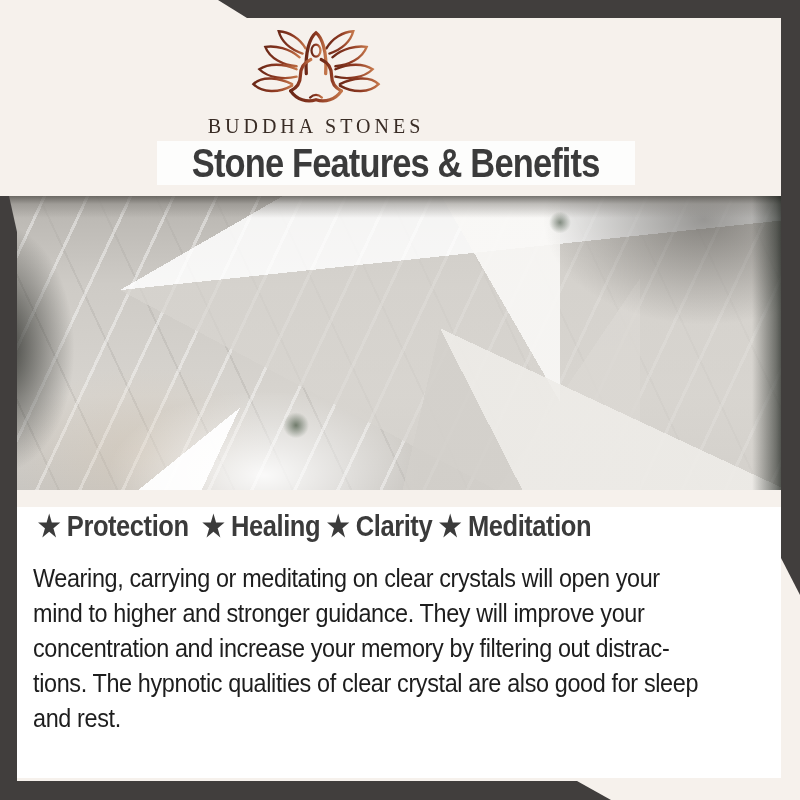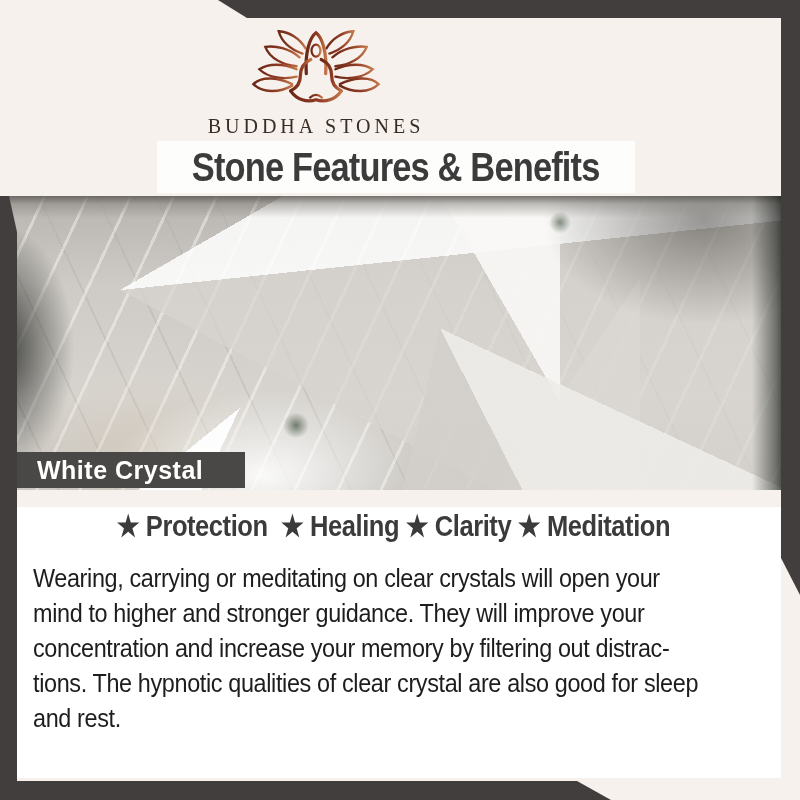--- a/index.html
+++ b/index.html
@@ -26,21 +26,21 @@
   .logo-wrap{position:absolute;left:0;top:26px;width:632px;text-align:center;}
   .logo-svg{display:inline-block;width:204px;height:82px;}
   .brand-name{
     margin-top:3px;
     font-family:"Liberation Serif",serif;
     font-size:20px;color:#392c25;letter-spacing:4px;font-weight:400;
   }
 
   
   .title-band{
-    position:absolute;left:157px;top:141px;width:478px;height:52px;
+    position:absolute;left:157px;top:141px;width:478px;height:44px;
     background:#fdfdfc;display:flex;align-items:center;justify-content:center;
   }
   .page-title{
     font-size:41px;font-weight:700;color:#3b3b3b;letter-spacing:-1px;
     transform:scaleX(.84);transform-origin:center;white-space:nowrap;
   }
 
   
   .photo{
     position:absolute;left:0;top:196px;width:800px;height:294px;
@@ -67,21 +67,21 @@
   .photo-label{
     position:absolute;left:17px;top:452px;width:228px;height:36px;
     background:#4a4846;color:#ffffff;
     font-size:25px;font-weight:700;letter-spacing:.5px;
     line-height:36px;padding-left:20px;box-sizing:border-box;
   }
 
   
   .panel{position:absolute;left:17px;top:507px;width:764px;height:271px;background:#ffffff;}
 
-  .benefits-line-wrap{position:absolute;left:0;top:509px;width:708px;text-align:right;}
+  .benefits-line-wrap{position:absolute;left:0;top:509px;width:708px;text-align:left;}
   .benefits-line{
     display:inline-block;font-size:29px;font-weight:700;color:#3b3b3b;
     letter-spacing:-0.5px;white-space:pre;transform:scaleX(.88);transform-origin:center;
   }
 
   .description{
     position:absolute;left:33px;top:561px;width:830px;
     font-size:26px;font-weight:400;color:#1d1d1d;letter-spacing:-0.4px;
     line-height:35px;transform:scaleX(.9);transform-origin:left top;
   }
@@ -132,21 +132,20 @@
         <path stroke-width="3" d="M102,96 Q110,89 118,96"></path>
       </g>
     </svg>
     <div class="brand-name">BUDDHA STONES</div>
   </div>
 
   <div class="title-band">
     <div class="page-title">Stone Features &amp; Benefits</div>
   </div>
 
-  <div class="photo-label">White Crystal</div>
 
   <div class="panel"></div>
 
   <div class="benefits-line-wrap">
     <span class="benefits-line">★ Protection  ★ Healing ★ Clarity ★ Meditation</span>
   </div>
 
   <div class="description">
       <div class="desc-line">Wearing, carrying or meditating on clear crystals will open your</div>
       <div class="desc-line">mind to higher and stronger guidance. They will improve your</div>

